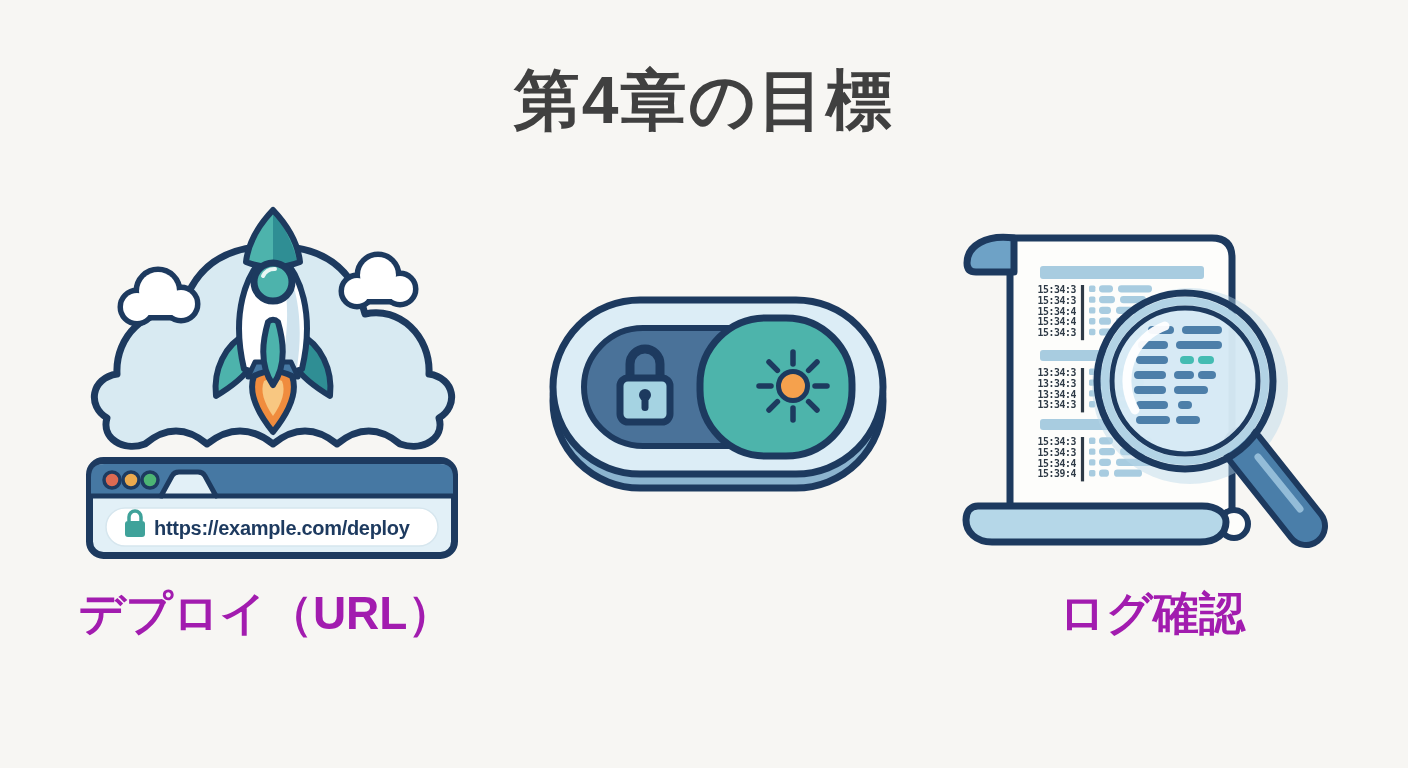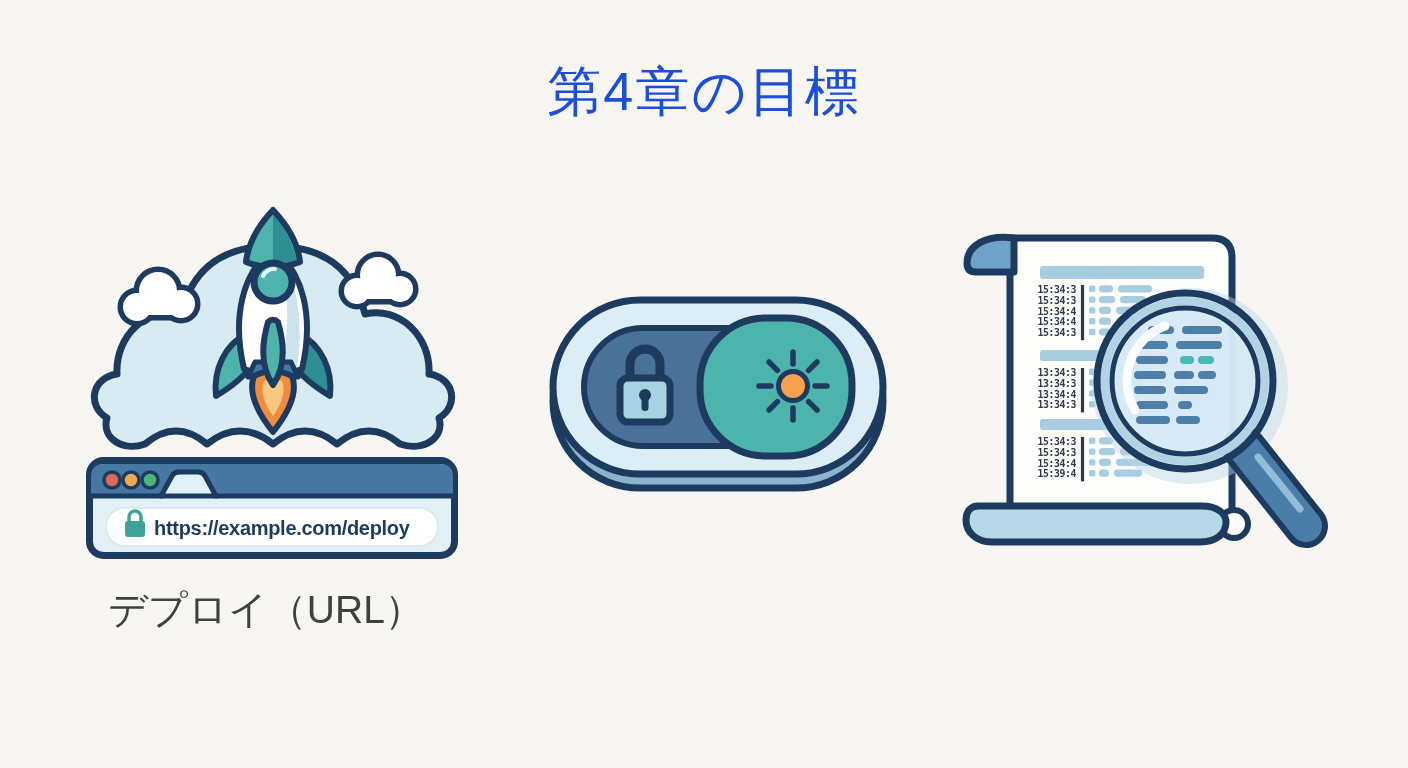--- a/index.html
+++ b/index.html
@@ -1,22 +1,22 @@
 <!DOCTYPE html>
 <html><head>
 <meta charset="utf-8">
 <style>
   html,body{margin:0;padding:0;}
   body{width:1408px;height:768px;overflow:hidden;background:#f7f6f3;
        font-family:"Liberation Sans",sans-serif;}
   .slide{position:relative;width:1408px;height:768px;}
   .page-title{position:absolute;left:0;right:0;top:56px;text-align:center;
-      font-size:54px;font-weight:400;color:#1d4ed8;letter-spacing:2px;}
+      font-size:66px;font-weight:700;color:#404040;letter-spacing:2px;}
   .col-label{position:absolute;top:583px;transform:translateX(-50%);
-      font-size:39px;font-weight:400;color:#404040;white-space:nowrap;}
+      font-size:46px;font-weight:700;color:#a21caf;white-space:nowrap;}
   .abs{position:absolute;}
   .ts{font:700 9.8px "DejaVu Sans Mono",monospace;fill:#2e3a46;letter-spacing:-0.4px;}
   .urltext{font:700 20px "Liberation Sans",sans-serif;fill:#1d3a5f;letter-spacing:-0.3px;}
   svg{display:block;}
 </style>
 </head>
 <body>
 
 <div class="slide">
 
@@ -221,14 +221,15 @@
             <rect x="250" y="142" width="16" height="8" rx="4"></rect>
         </g>
       </g>
       <path d="M 187 196 A 58 58 0 0 1 217 112" fill="none" stroke="#ffffff" stroke-width="9" stroke-linecap="round" opacity="0.95"></path>
       <circle cx="237" cy="167" r="88" fill="none" stroke="#1d3a5f" stroke-width="7"></circle>
       <circle cx="237" cy="167" r="80" fill="none" stroke="#b2d3e5" stroke-width="8"></circle>
       <circle cx="237" cy="167" r="73" fill="none" stroke="#1d3a5f" stroke-width="5"></circle>
     </g>
   </svg>
 
+  <div class="col-label" style="left:1152px">ログ確認</div>
 
 </div>
 
 </body></html>

